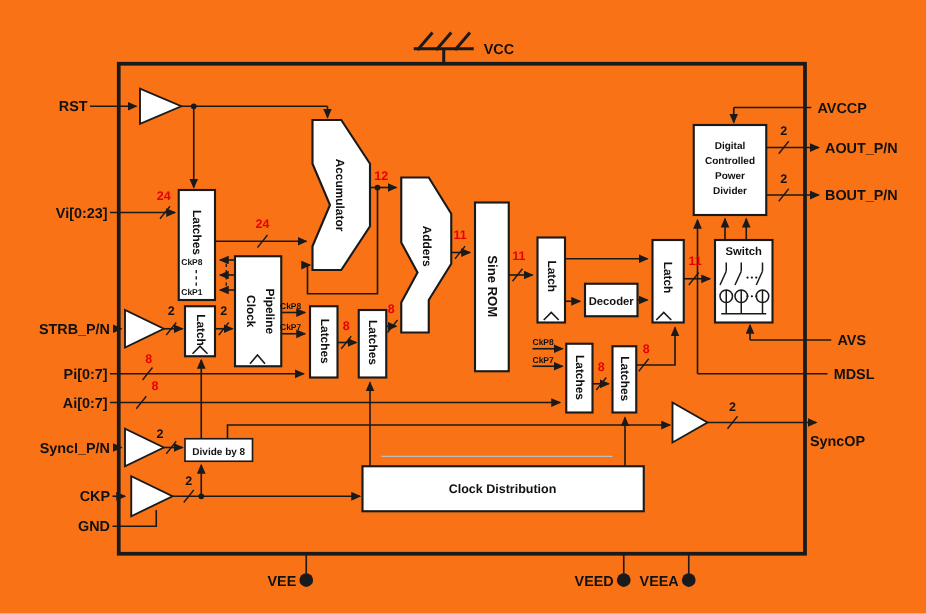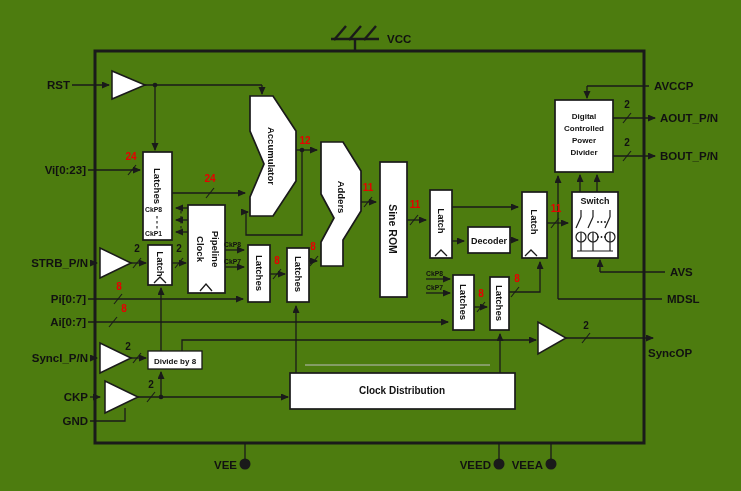--- a/index.html
+++ b/index.html
@@ -1,16 +1,16 @@
 <!DOCTYPE html>
 <html><head>
 <meta charset="utf-8">
 <style>
   html,body{margin:0;padding:0;background:#fff;}
-  .stage{width:741px;height:491px;position:relative;background:#4d7c0f;}
+  .stage{width:741px;height:491px;position:relative;background:#f97316;}
   svg{display:block;}
   .w line,.w polyline{stroke:#1a1a1a;stroke-width:1.3;fill:none;}
   .sl{stroke:#1a1a1a;stroke-width:1.1;}
   .bx{fill:#fff;stroke:#1a1a1a;stroke-width:1.7;}
   .bxt{fill:#fff;stroke:#1a1a1a;stroke-width:1.3;}
   .buf{fill:#fff;stroke:#1a1a1a;stroke-width:1.5;}
   .pin{font:bold 11.5px "Liberation Sans",sans-serif;fill:#111;}
   .vt{font:bold 9.5px "Liberation Sans",sans-serif;fill:#111;text-anchor:middle;dominant-baseline:central;}
   .vtb{font:bold 10.5px "Liberation Sans",sans-serif;fill:#111;text-anchor:middle;dominant-baseline:central;}
   .blk{font:bold 9px "Liberation Sans",sans-serif;fill:#111;text-anchor:middle;}

